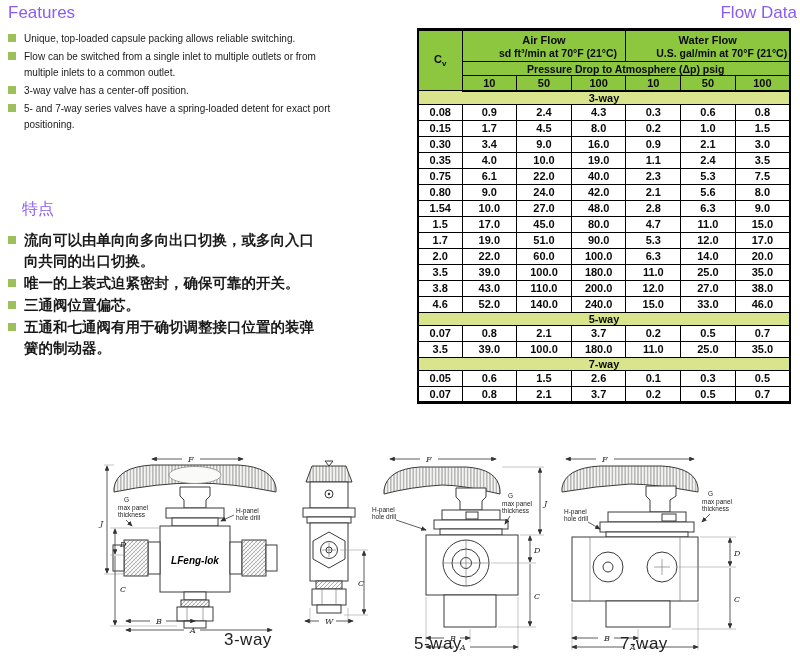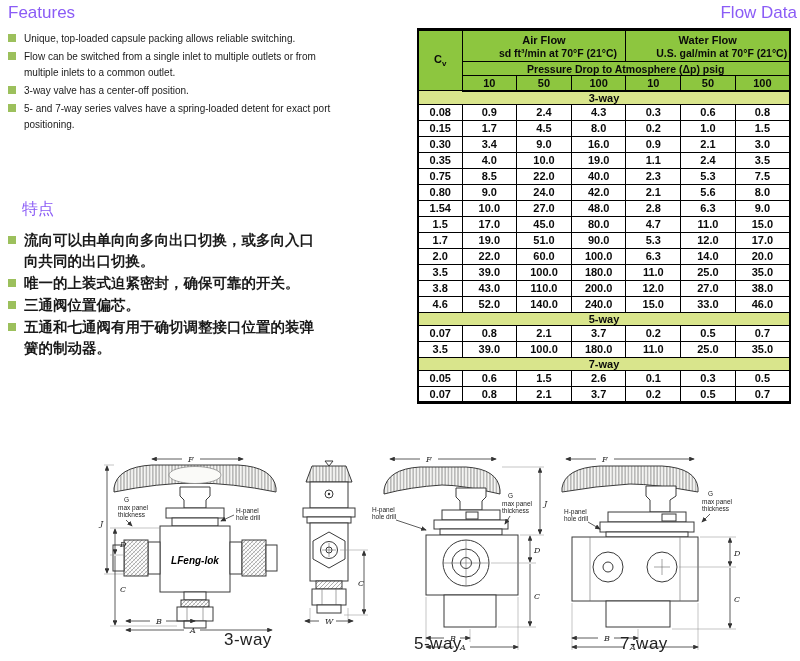--- a/index.html
+++ b/index.html
@@ -167,21 +167,21 @@
             <td>0.35</td>
             <td>4.0</td>
             <td>10.0</td>
             <td>19.0</td>
             <td>1.1</td>
             <td>2.4</td>
             <td>3.5</td>
           </tr>
           <tr>
             <td>0.75</td>
-            <td>8.5</td>
+            <td>6.1</td>
             <td>22.0</td>
             <td>40.0</td>
             <td>2.3</td>
             <td>5.3</td>
             <td>7.5</td>
           </tr>
           <tr>
             <td>0.80</td>
             <td>9.0</td>
             <td>24.0</td>

